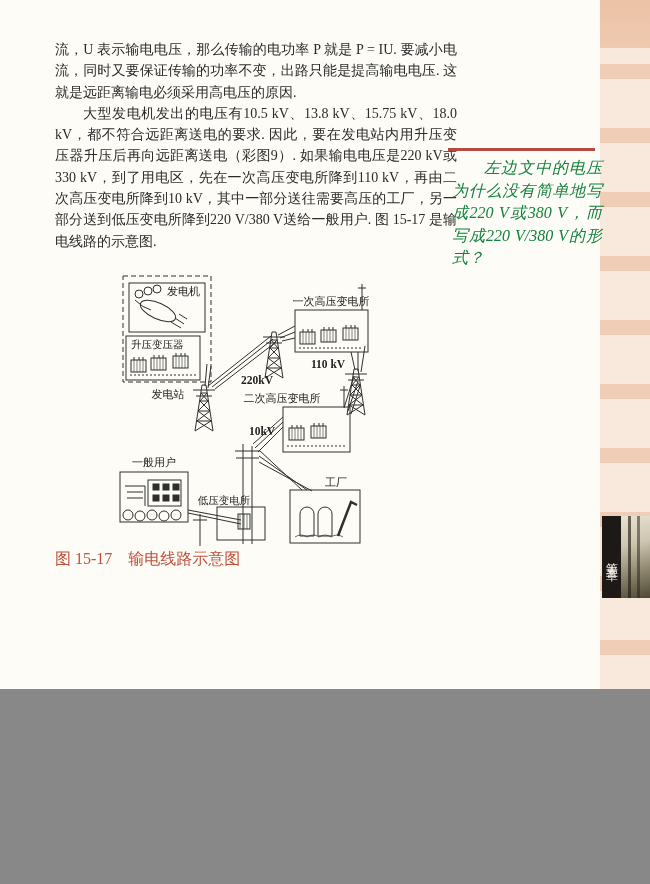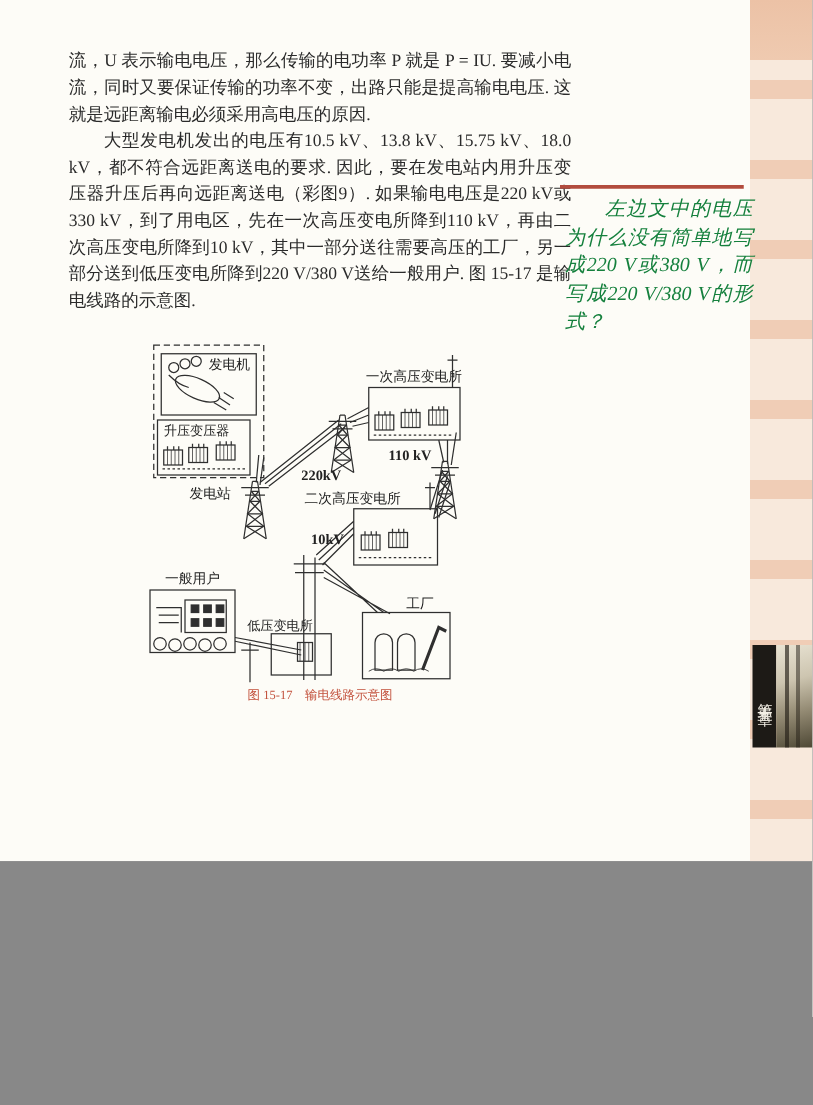--- a/index.html
+++ b/index.html
@@ -49,22 +49,22 @@
     position:absolute;left:452px;top:157px;width:150px;
     color:#15803d;font-size:16px;line-height:22.5px;font-style:italic;text-align:justify;
   }
   .side-note p{margin:0;text-indent:2em;}
   
   .figure{position:absolute;left:55px;top:274px;width:405px;height:272px;}
   .figure svg text{font-size:11px;fill:#222;font-style:normal;font-family:"Liberation Serif","DejaVu Serif",serif;}
   .figure svg text.kv{font-weight:bold;font-size:11.5px;}
   .figure svg text.small{font-size:10.5px;}
   .figure-caption{
-    position:absolute;left:55px;top:549px;width:402px;text-align:center;
-    color:#c2503b;font-size:10px;
+    position:absolute;left:55px;top:549px;width:402px;
+    color:#c2503b;font-size:16px;
   }
   
   .exercise-banner{position:absolute;left:55px;top:756px;width:402px;height:46px;}
   .scrap{
     position:absolute;width:38px;height:37px;background:#f2c9ab;
     display:flex;align-items:center;justify-content:center;
     font-size:24px;font-weight:bold;font-family:"Liberation Sans",sans-serif;
     border-radius:7px 11px 9px 13px;
     box-shadow:1px 2px 3px rgba(140,80,55,.4), inset 0 0 7px #f9e0d0;
     color:#1f1f1f;

